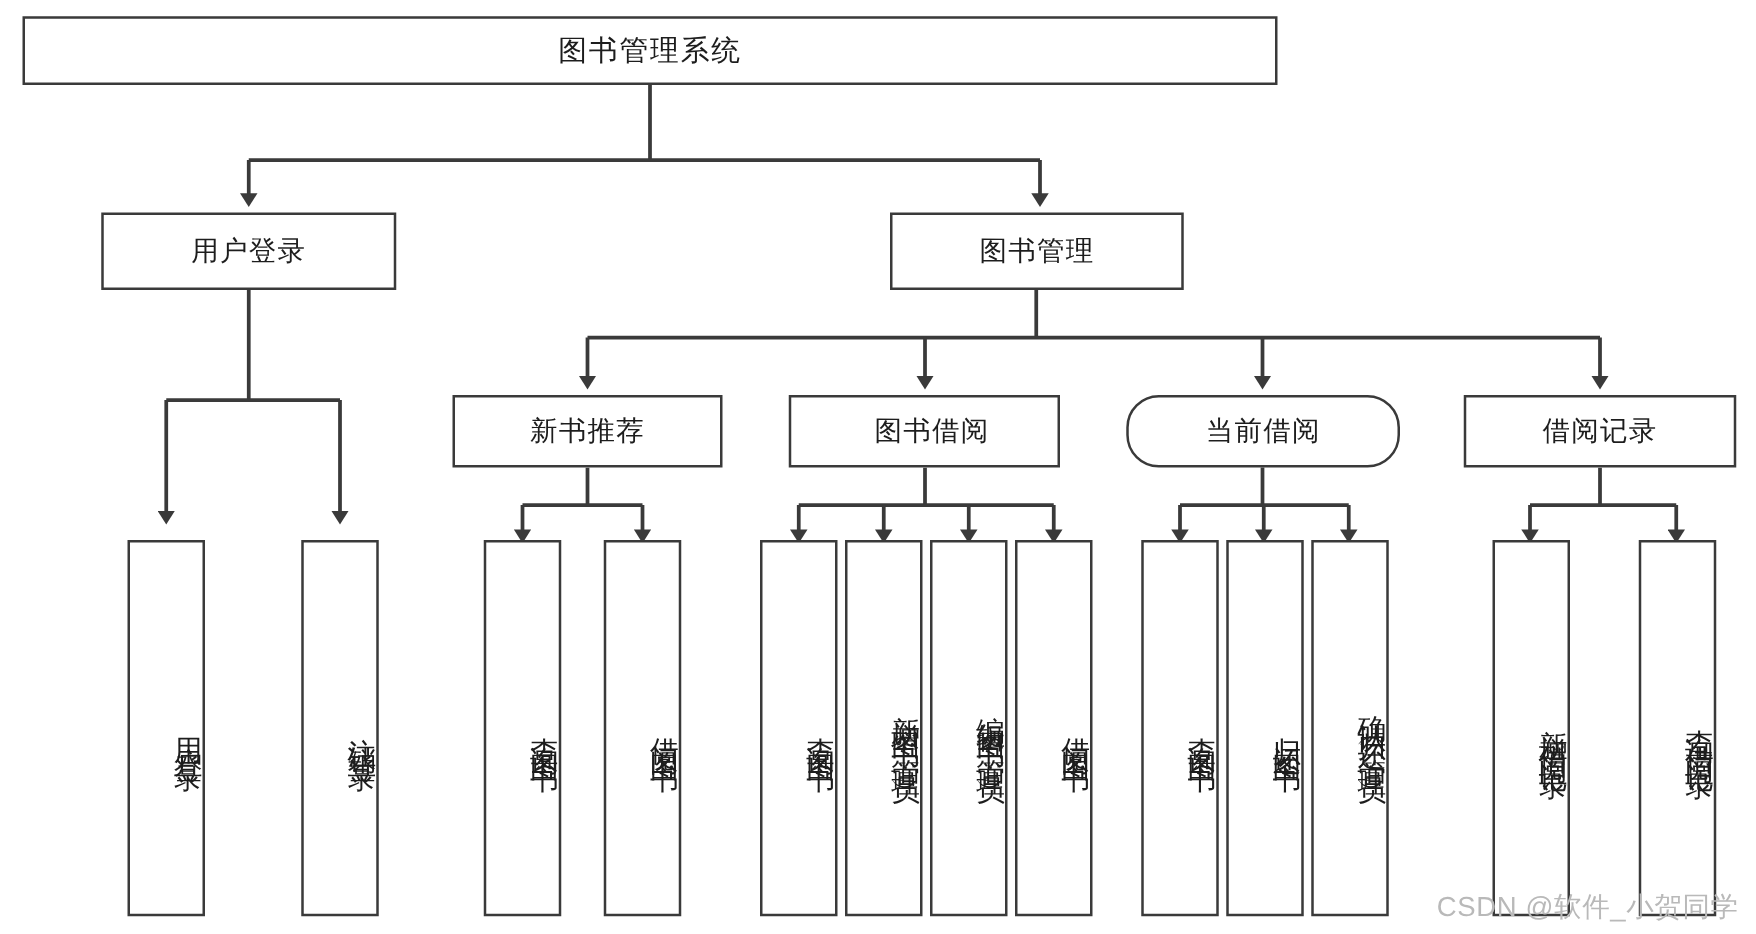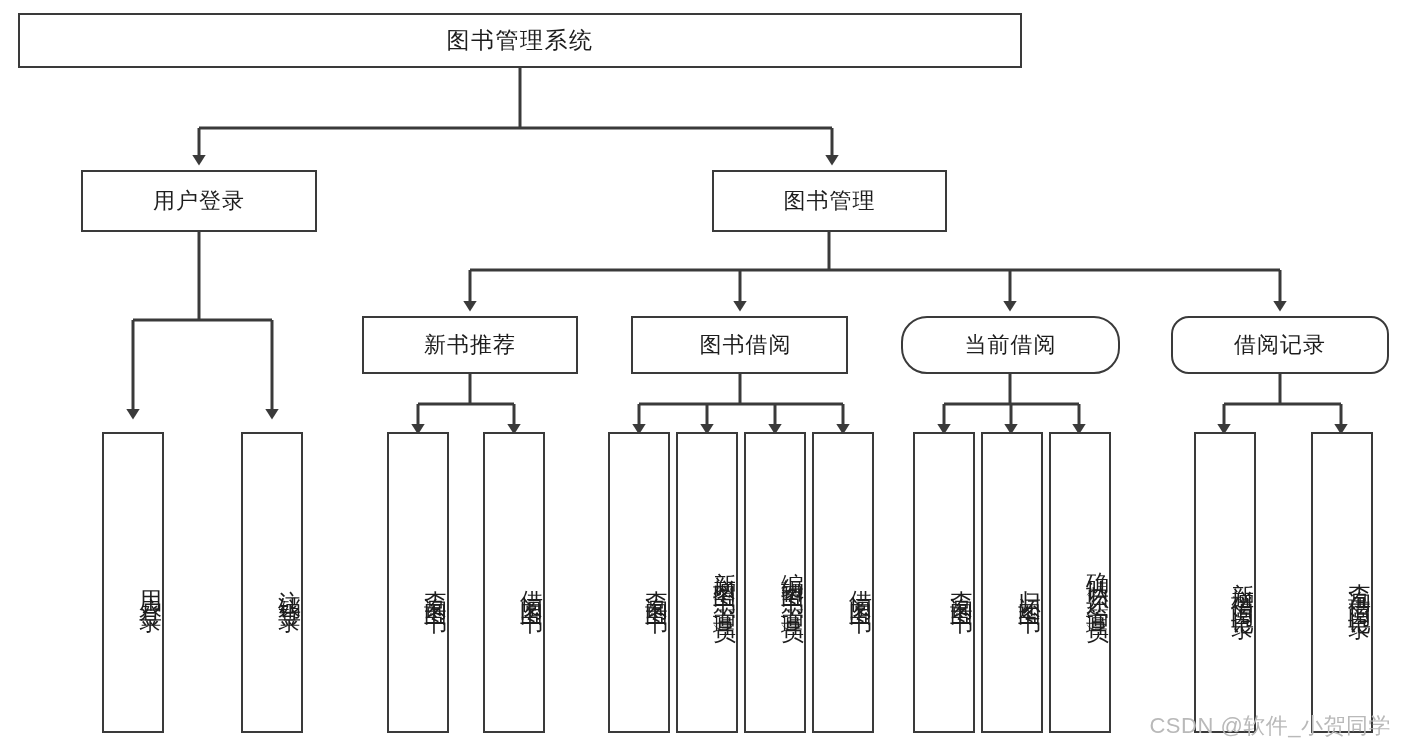--- a/index.html
+++ b/index.html
@@ -138,21 +138,21 @@
 
   <div class="node node-h" style="left:712px; top:170px; width:235px; height:62px;">
     <span>图书管理</span>
   </div>
   <div class="node node-h" style="left:631px; top:316px; width:217px; height:58px;padding-left:12px;">
     <span>图书借阅</span>
   </div>
   <div class="node node-h" style="left:901px; top:316px; width:219px; height:58px;border-radius:26px;">
     <span>当前借阅</span>
   </div>
-  <div class="node node-h" style="left:1171px; top:316px; width:218px; height:58px;border-radius:18px;">
+  <div class="node node-h" style="left:1171px; top:316px; width:218px; height:58px;">
     <span>借阅记录</span>
   </div>
 
   <div class="node node-v" style="left:102px; top:432px; width:62px; height:301px;">
     <span class="vtext">用户登录</span>
   </div>
   <div class="node node-v" style="left:241px; top:432px; width:62px; height:301px;">
     <span class="vtext">注销登录</span>
   </div>
 

